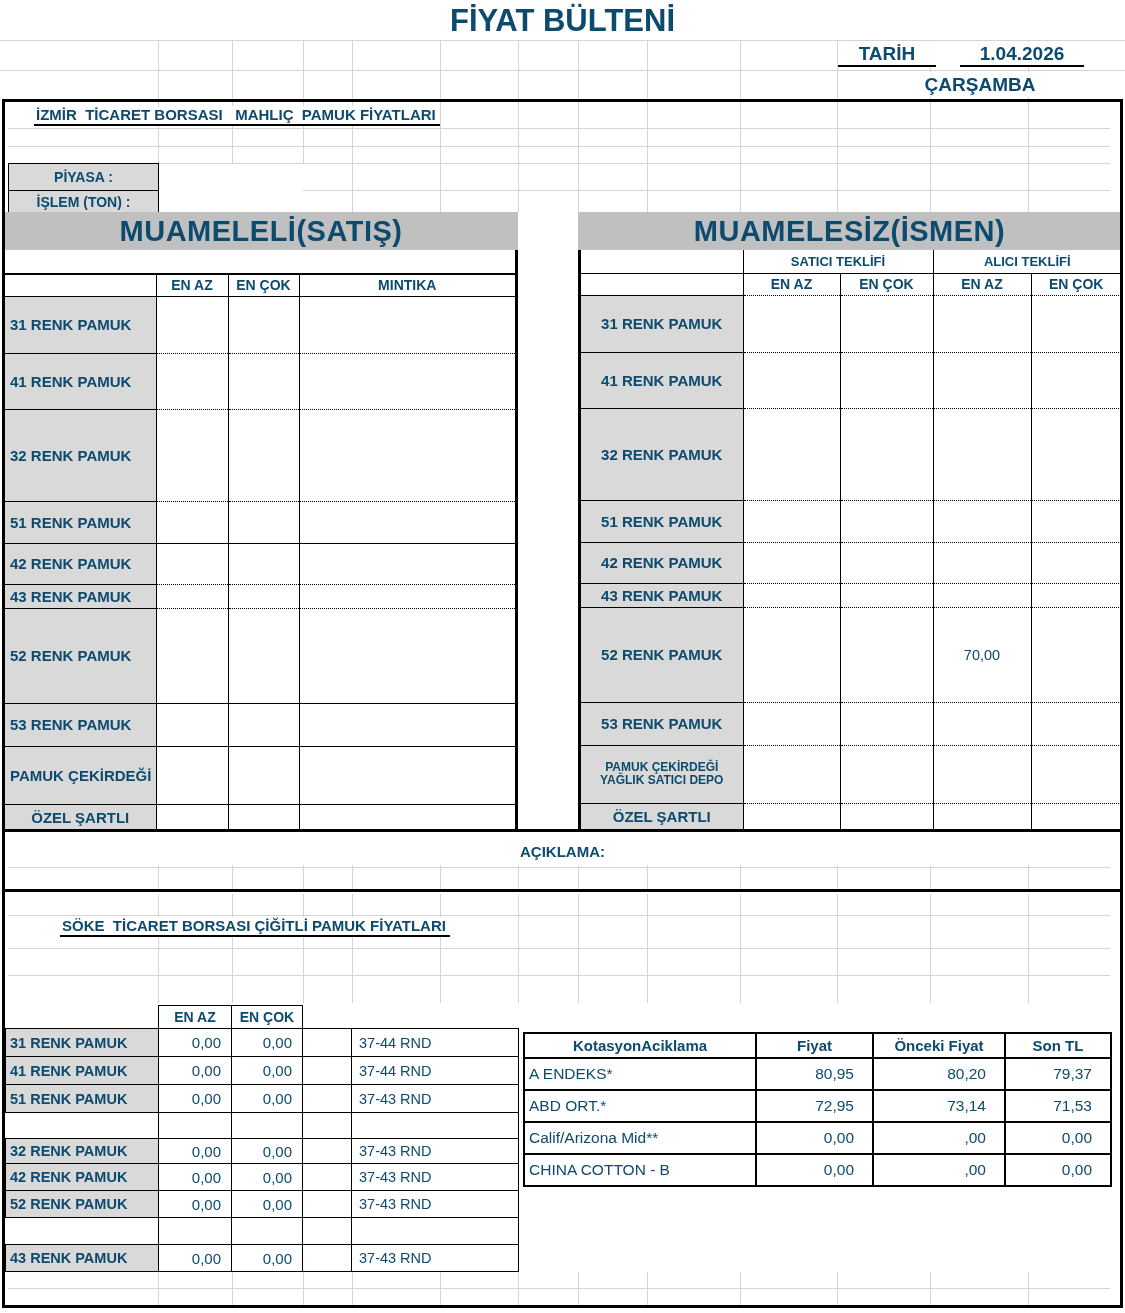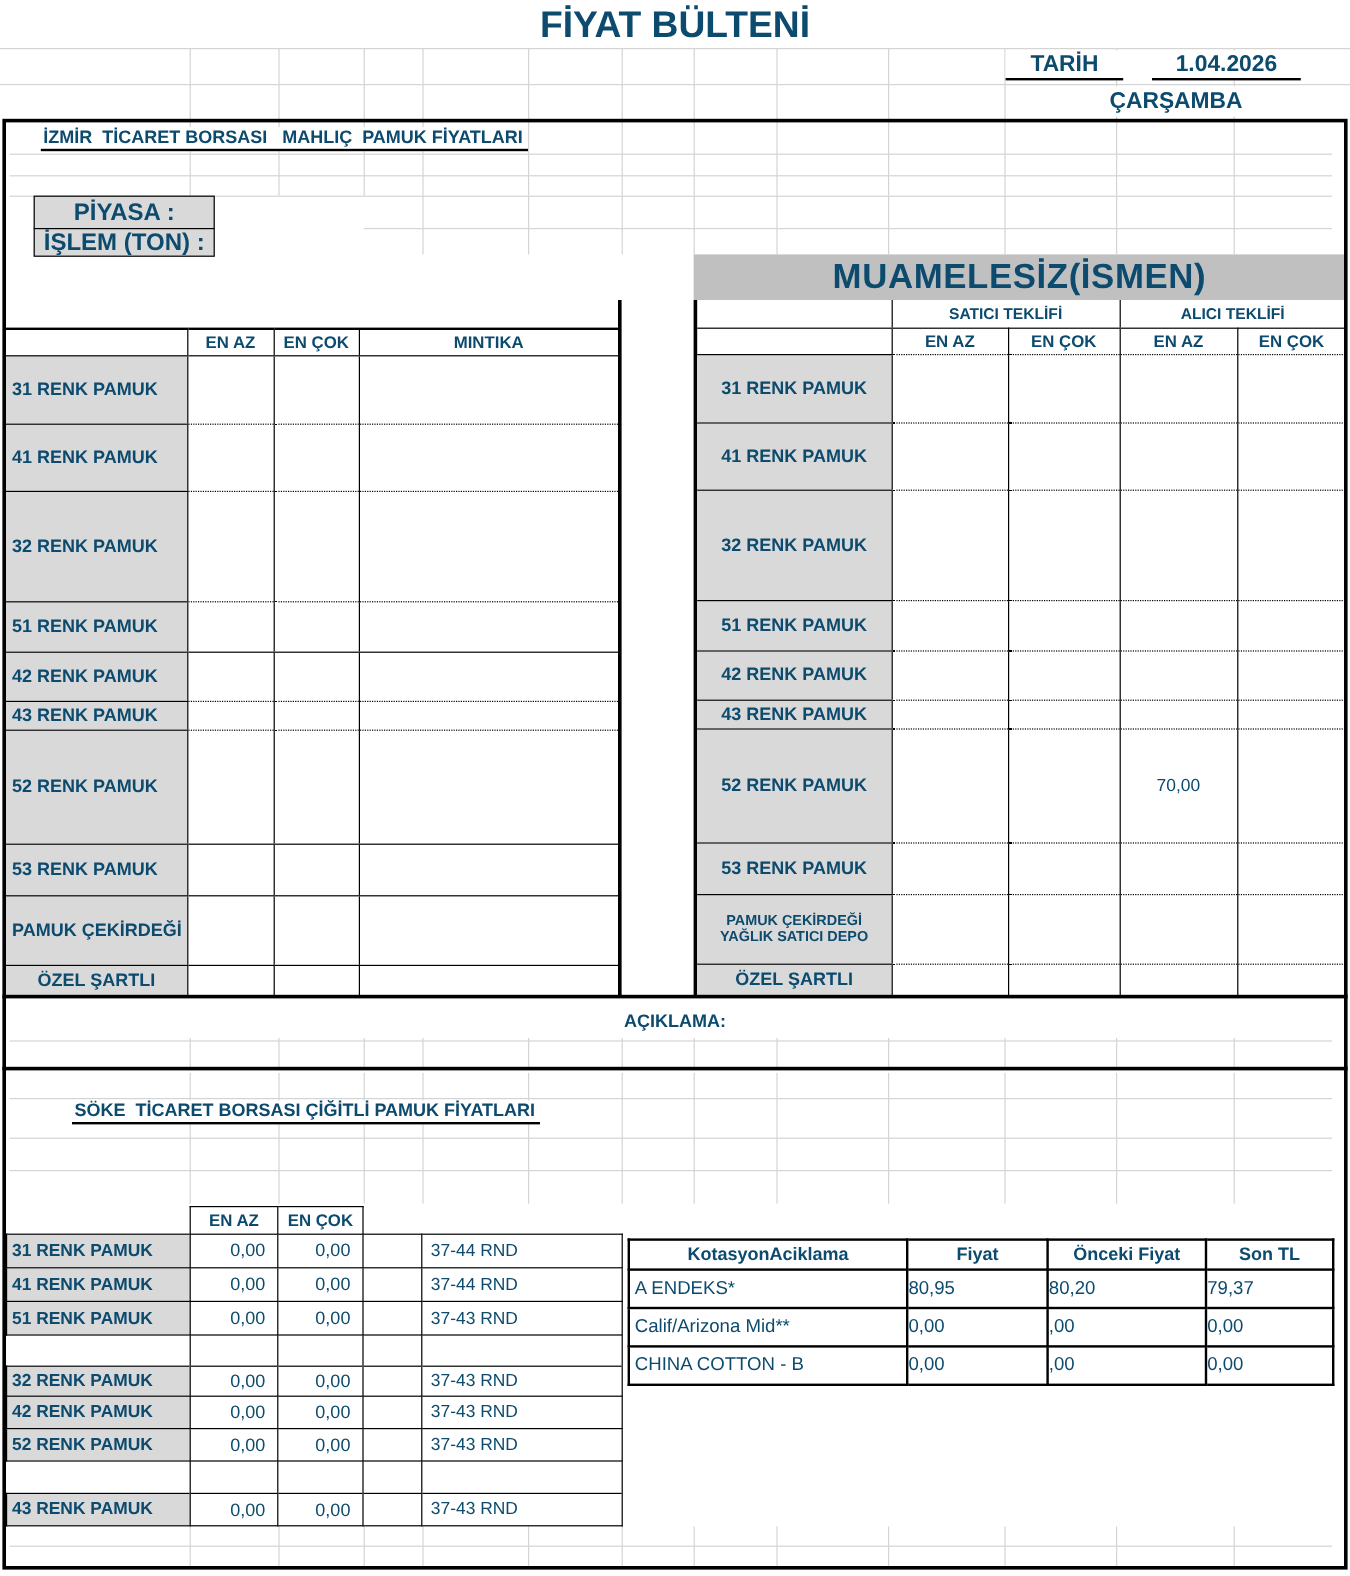--- a/index.html
+++ b/index.html
@@ -11,22 +11,22 @@
   #title{left:0;top:3px;width:1125px;text-align:center;font-size:31px;font-weight:bold;z-index:2;}
   .ustr{z-index:2;font-weight:bold;font-size:19px;text-align:center;background:#fff;}
   #tarih-label{left:838px;top:42px;width:98px;height:23px;line-height:23px;border-bottom:2.5px solid #000;}
   #tarih-value{left:960px;top:42px;width:124px;height:23px;line-height:23px;border-bottom:2.5px solid #000;}
   #weekday{left:898px;top:72px;width:164px;height:25px;line-height:25px;}
   
   #frame{left:2px;top:99px;width:1121px;height:1209px;border:3px solid #000;box-sizing:border-box;z-index:6;pointer-events:none;}
   #izmir-heading{left:34px;top:106px;font-size:15px;font-weight:bold;border-bottom:2px solid #000;
                  padding:0 4px 1px 2px;background:#fff;white-space:pre;z-index:2;}
   
-  .plbl{background:#d9d9d9;border:1.5px solid #000;box-sizing:border-box;font-weight:bold;font-size:20px;
-        display:flex;align-items:center;justify-content:center;z-index:2;margin-left:20px;}
+  .plbl{background:#d9d9d9;border:1.5px solid #000;box-sizing:border-box;font-weight:bold;font-size:14px;
+        display:flex;align-items:center;justify-content:center;z-index:2;}
   #piyasa-lbl{left:8px;top:163px;width:151px;height:28px;}
   #islem-lbl{left:8px;top:190px;width:151px;height:24px;}
   #pv-box{left:157px;top:163px;width:147px;height:51px;border:2px solid #000;box-sizing:border-box;background:#fff;z-index:2;}
   #pv-top{height:26px;border-bottom:1px solid #000;display:flex;align-items:center;justify-content:center;font-size:14.5px;}
   #pv-bot{height:21px;display:flex;align-items:center;justify-content:center;font-size:14.5px;}
   
   .band{top:212px;height:38px;background:#c0c0c0;display:flex;align-items:center;justify-content:center;
         font-weight:bold;font-size:29px;z-index:2;letter-spacing:0.5px;}
   #band-left{left:4px;width:514px;}
   #band-right{left:578px;width:543px;}
@@ -80,21 +80,21 @@
   .st td.sg{border:1px solid #000;}
   .st td.sr{border:1px solid #000;text-align:left;padding-left:7px;font-size:14.5px;}
   .st td.se{border-left:1px solid #000;border-right:1px solid #000;}
   tr.sA{height:28px;}tr.sB{height:26px;}tr.sC{height:25px;}tr.sD{height:27px;}
   
   #ktwrap{left:523px;top:1032px;z-index:4;background:#fff;}
   table.kt{border-collapse:collapse;table-layout:fixed;width:587px;border:2.5px solid #000;}
   .kt th{border:2px solid #000;font-size:15px;font-weight:bold;text-align:center;height:23px;padding:0;}
   .kt td{border:2px solid #000;font-size:15.5px;height:30px;padding:0;}
   .kt td.kl{text-align:left;padding-left:4px;}
-  .kt td.kv{text-align:left;padding-right:8px;}
+  .kt td.kv{text-align:right;padding-right:18px;}
 </style>
 </head>
 <body>
 
 <div id="page">
   <div id="gridlayer">
       <div class="gl" style="left: 158px; top: 40px; width: 1px; height: 61px;"></div>
       <div class="gl" style="left: 232px; top: 40px; width: 1px; height: 61px;"></div>
       <div class="gl" style="left: 303px; top: 40px; width: 1px; height: 61px;"></div>
       <div class="gl" style="left: 352px; top: 40px; width: 1px; height: 61px;"></div>
@@ -179,20 +179,21 @@
   <div id="title" class="abs">FİYAT BÜLTENİ</div>
   <div id="tarih-label" class="abs ustr">TARİH</div>
   <div id="tarih-value" class="abs ustr">1.04.2026</div>
   <div id="weekday" class="abs ustr">ÇARŞAMBA</div>
 
   <div id="izmir-heading" class="abs">İZMİR  TİCARET BORSASI   MAHLIÇ  PAMUK FİYATLARI</div>
 
   <div id="piyasa-lbl" class="abs plbl">PİYASA :</div>
   <div id="islem-lbl" class="abs plbl">İŞLEM (TON) :</div>
 
+  <div id="band-left" class="abs band">MUAMELELİ(SATIŞ)</div>
   <div id="band-right" class="abs band">MUAMELESİZ(İSMEN)</div>
 
   <div id="ltwrap" class="abs">
     <div class="prestrip"></div>
     <table id="ltab" class="bt">
       <colgroup>
           <col style="width:151px">
           <col style="width:72px">
           <col style="width:71px">
           <col style="width:216px">
@@ -472,20 +473,26 @@
         <th>Önceki Fiyat</th>
         <th>Son TL</th>
       </tr>
       <tr>
             <td class="kl">A ENDEKS*</td>
             <td class="kv">80,95</td>
             <td class="kv">80,20</td>
             <td class="kv">79,37</td>
           </tr>
       <tr>
+            <td class="kl">ABD ORT.*</td>
+            <td class="kv">72,95</td>
+            <td class="kv">73,14</td>
+            <td class="kv">71,53</td>
+          </tr>
+      <tr>
             <td class="kl">Calif/Arizona Mid**</td>
             <td class="kv">0,00</td>
             <td class="kv">,00</td>
             <td class="kv">0,00</td>
           </tr>
       <tr>
             <td class="kl">CHINA COTTON - B</td>
             <td class="kv">0,00</td>
             <td class="kv">,00</td>
             <td class="kv">0,00</td>

